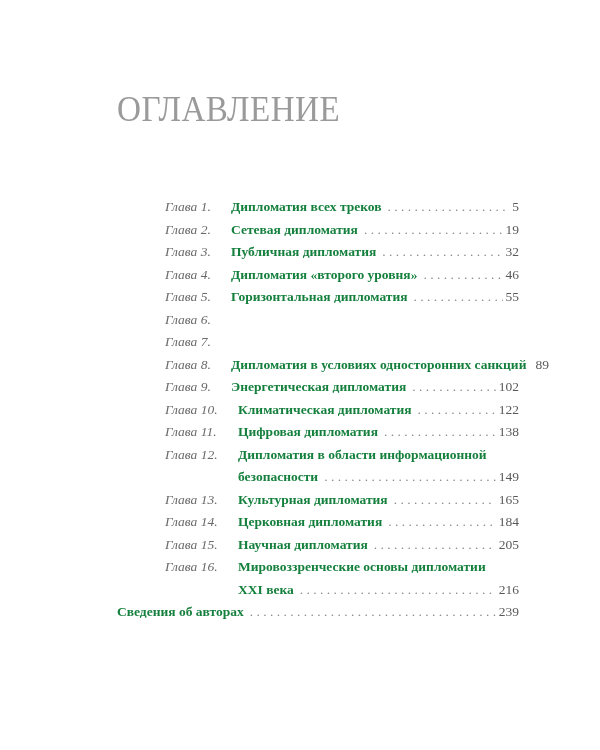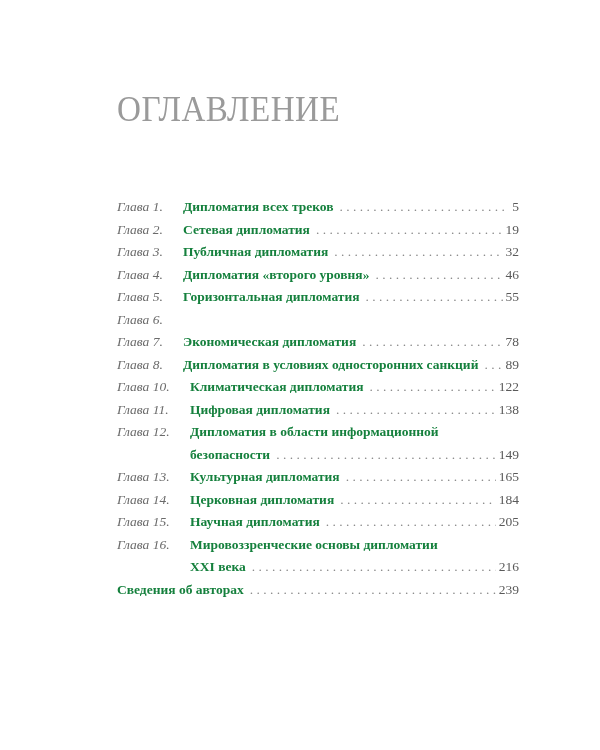--- a/index.html
+++ b/index.html
@@ -38,20 +38,21 @@
       align-items: flex-start;
       font-size: 13.5px;
       line-height: 22.5px;
     }
     .chapter-label {
       flex: 0 0 auto;
       font-style: italic;
       color: #6a6a6a;
       width: 66px;
       white-space: nowrap;
+      margin-left: 48px;
     }
     .chapter-label.wide {
       width: 73px;
       font-family: Liberation Serif, serif;
     }
     .entry-body {
       flex: 1 1 auto;
       display: flex;
       flex-direction: column;
       min-width: 0;
@@ -153,40 +154,43 @@
       </div>
     </div>
   </div>
 
   <div class="toc-entry">
     <span class="chapter-label">Глава 6.</span>
   </div>
 
   <div class="toc-entry">
     <span class="chapter-label">Глава 7.</span>
-    <div class="entry-body">
-      <div class="entry-line">
-        <span class="entry-title">Экономическая дипломатия</span>
-        <span class="leader"></span>
-        <span class="page-num">78</span>
-      </div>
-    </div>
   </div>
 
   <div class="toc-entry">
     <span class="chapter-label">Глава 8.</span>
     <div class="entry-body">
       <div class="entry-line">
         <span class="entry-title">Дипломатия в условиях односторонних санкций</span>
         <span class="leader"></span>
         <span class="page-num">89</span>
       </div>
     </div>
   </div>
 
+  <div class="toc-entry">
+    <span class="chapter-label">Глава 9.</span>
+    <div class="entry-body">
+      <div class="entry-line">
+        <span class="entry-title">Энергетическая дипломатия</span>
+        <span class="leader"></span>
+        <span class="page-num">102</span>
+      </div>
+    </div>
+  </div>
 
   <div class="toc-entry">
     <span class="chapter-label wide">Глава 10.</span>
     <div class="entry-body">
       <div class="entry-line">
         <span class="entry-title">Климатическая дипломатия</span>
         <span class="leader"></span>
         <span class="page-num">122</span>
       </div>
     </div>

